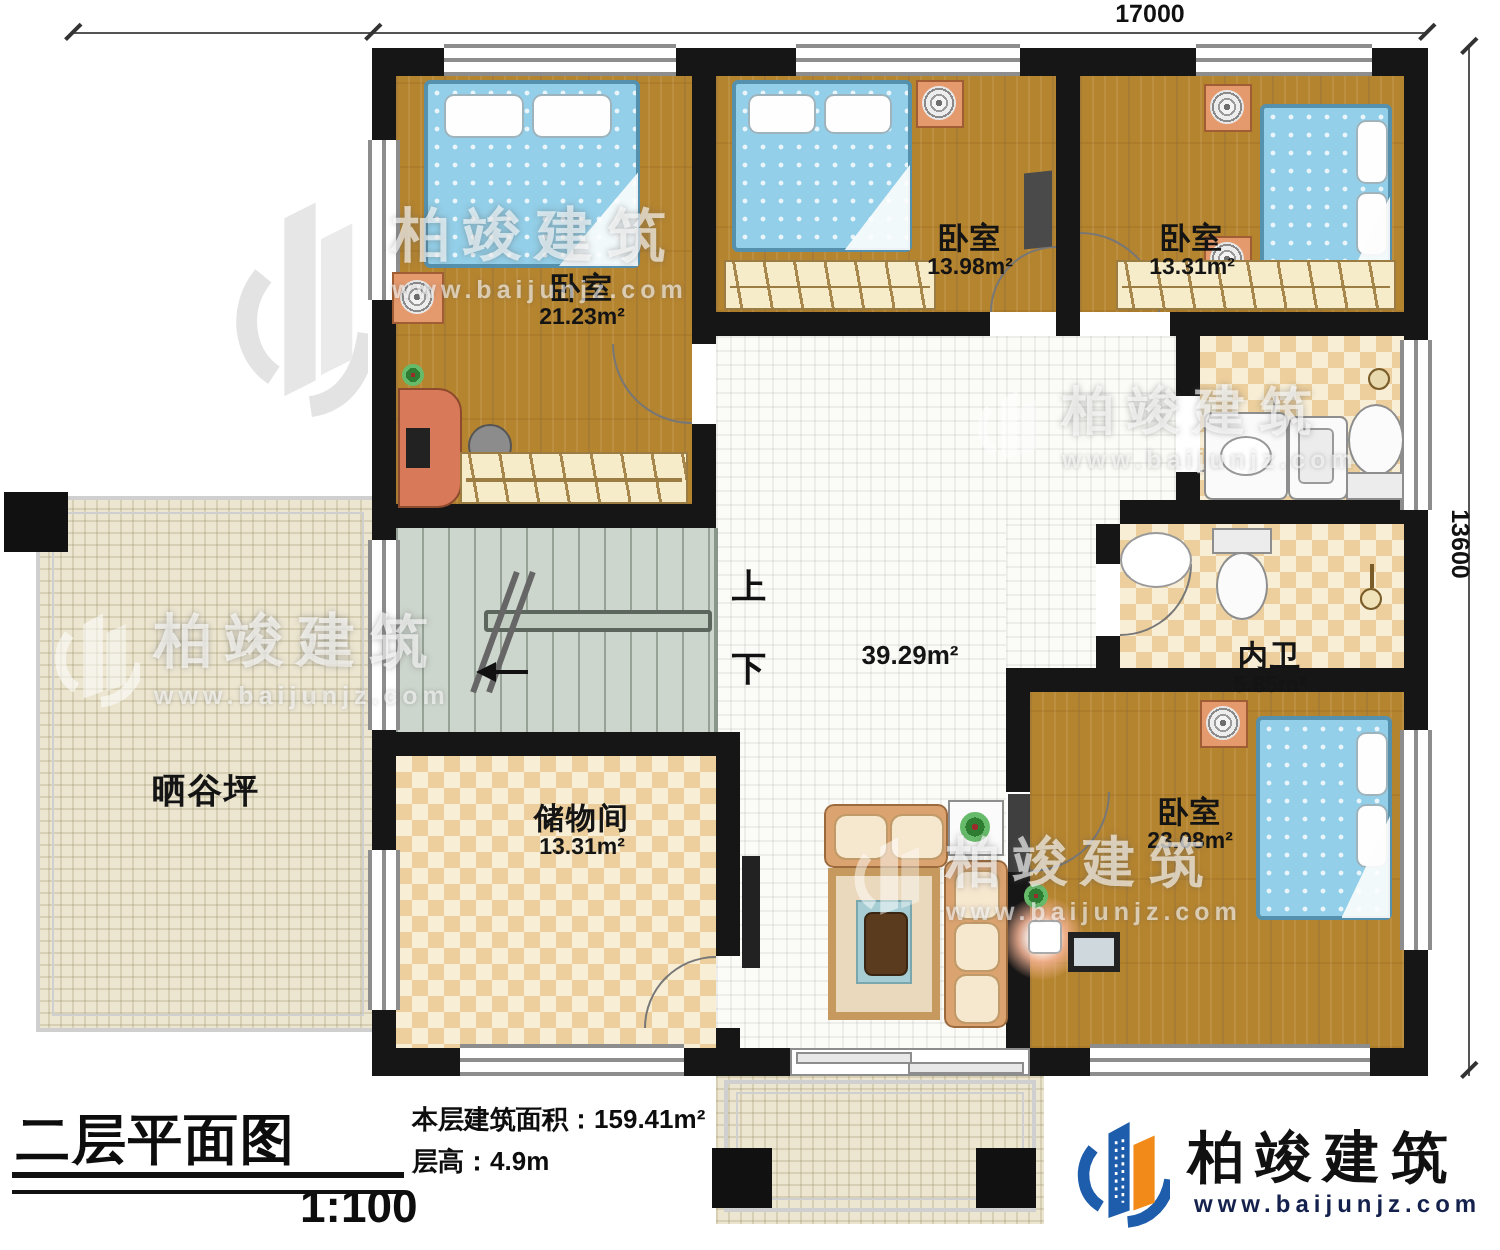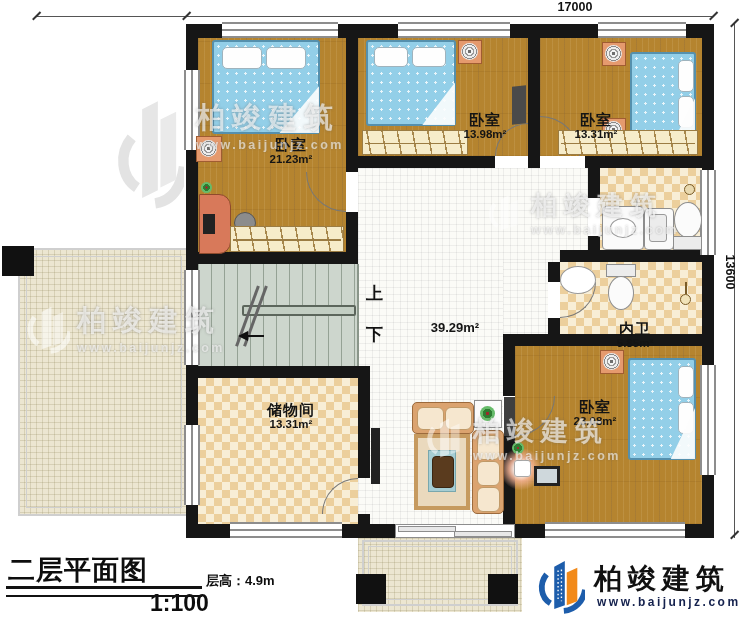--- a/index.html
+++ b/index.html
@@ -255,20 +255,23 @@
     <div class="rl-name">卧室</div>
     <div class="rl-area">23.08m²</div>
   </div>
   <div class="room-label" style="left:410px;top:321px;width:90px;">
     <div class="rl-area" style="font-size:13px;">39.29m²</div>
   </div>
   <div class="room-label" style="left:246px;top:401px;width:90px;">
     <div class="rl-name">储物间</div>
     <div class="rl-area">13.31m²</div>
   </div>
+  <div class="room-label" style="left:53px;top:386px;width:100px;">
+    <div class="rl-name" style="font-size:17px;">晒谷坪</div>
+  </div>
 
   <div class="wm" style="left:196px;top:98px;">
     <div>
       <div class="wm-name">柏竣建筑</div>
       <div class="wm-site">www.baijunjz.com</div>
     </div>
   </div>
   <div class="wm" style="left:24px;top:300px;">
     <svg width="46" height="56" viewBox="0 0 52 60">
       <path d="M16 48 C6 42 4 28 12 18" stroke="rgba(255,255,255,.55)" stroke-width="6" fill="none"></path>
@@ -310,20 +313,23 @@
   <div class="dim-tick" style="left:708px;top:15px;"></div>
   <div class="dim-text" style="left:540px;top:0;width:70px;text-align:center;">17000</div>
   <div class="dim-line" style="left:734px;top:24px;width:1.2px;height:514px;"></div>
   <div class="dim-tick" style="left:729px;top:22px;"></div>
   <div class="dim-tick" style="left:729px;top:534px;"></div>
   <div class="dim-text" style="left:737px;top:242px;width:60px;text-align:center;transform:rotate(90deg);transform-origin:0 0;">13600</div>
 
   <div class="title-name" style="left:8px;top:552px;">二层平面图</div>
   <div class="title-scale" style="left:150px;top:590px;">1:100</div>
   <div class="title-rule" style="left:6px;top:586px;width:196px;"></div>
+  <div class="title-info" style="left:206px;top:551px;">
+    <span>本层建筑面积：</span><span>159.41m²</span>
+  </div>
   <div class="title-info" style="left:206px;top:572px;">
     <span>层高：</span><span>4.9m</span>
   </div>
 
   <svg class="abs" style="left:535px;top:554px;" width="50" height="62" viewBox="0 0 52 62">
     <path d="M16 50 C6 44 4 30 12 20" stroke="#1d5dab" stroke-width="6" fill="none"></path>
     <path d="M30 58 C42 57 50 48 52 36" stroke="#1d5dab" stroke-width="6" fill="none"></path>
     <path d="M20 12 L31 6 L31 52 L20 56 Z" fill="#1d5dab"></path>
     <path d="M33 18 L44 13 L44 48 L33 52 Z" fill="#f28a1a"></path>
     <path d="M24 16 V48" stroke="#fff" stroke-width="1.4" stroke-dasharray="1.6 2.4"></path>

